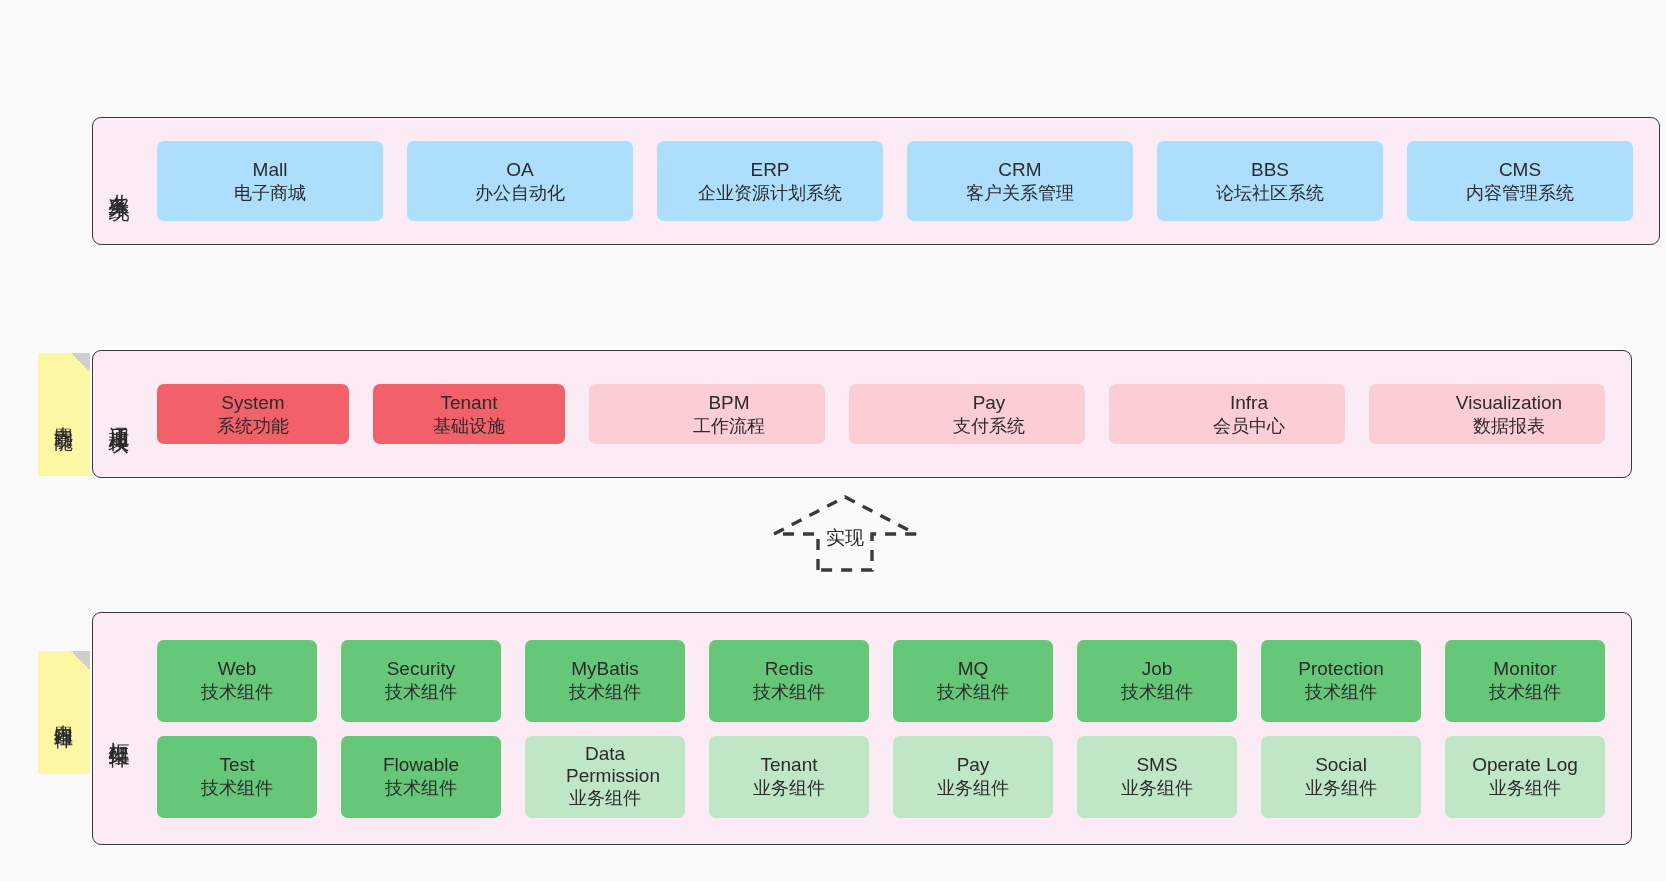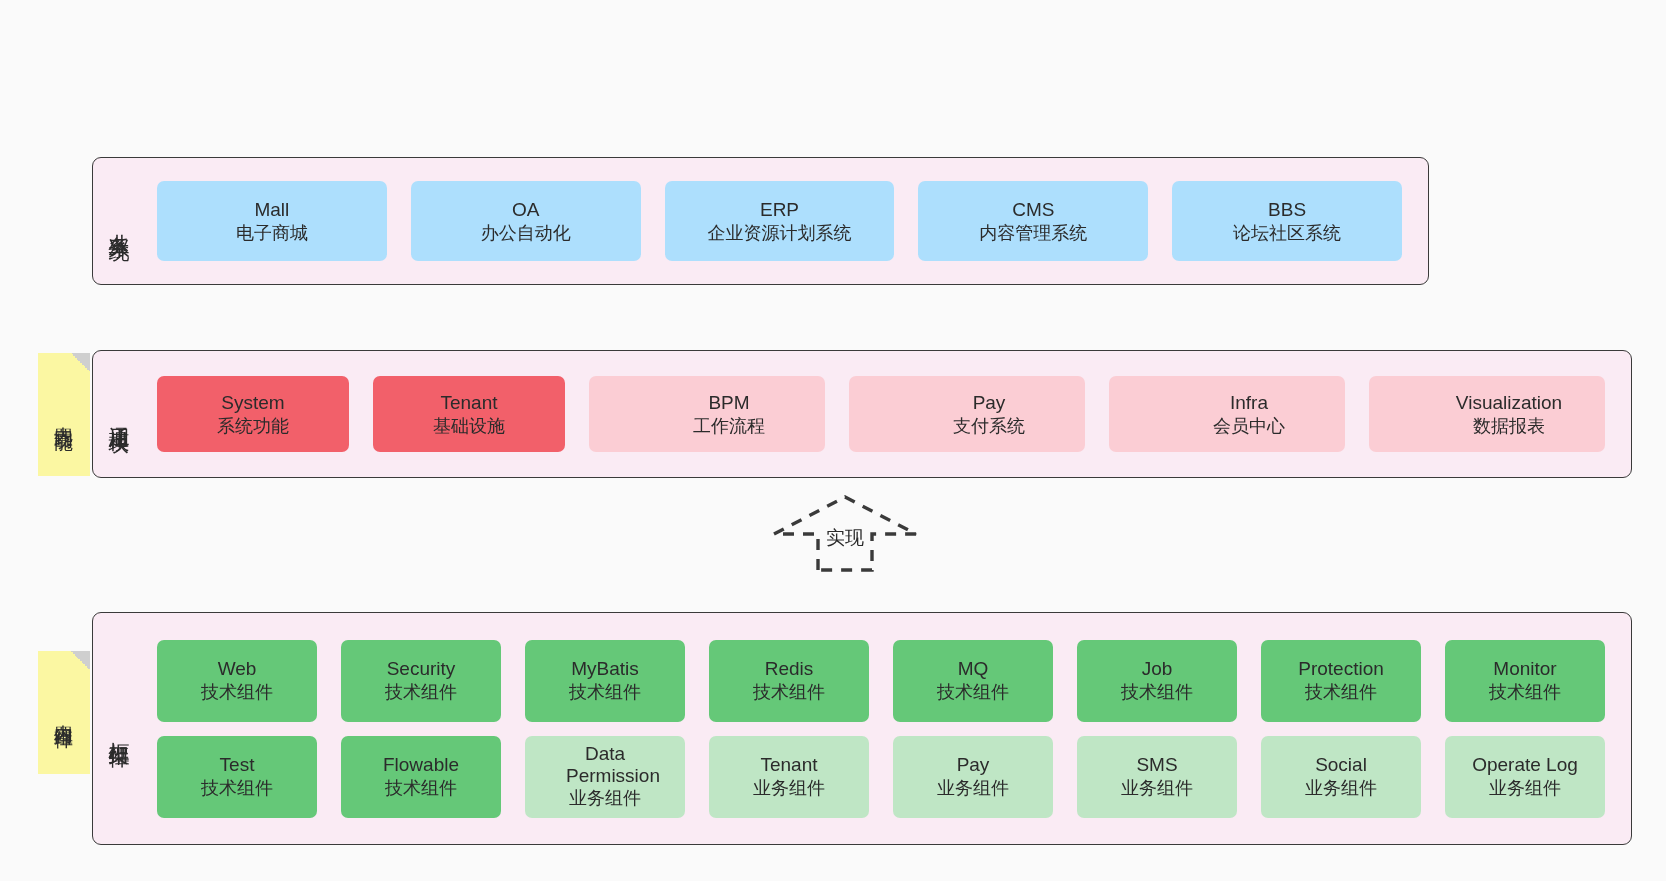--- a/index.html
+++ b/index.html
@@ -63,21 +63,21 @@
   .node .en { font-size: 19px; }
   .node .cn { font-size: 18px; }
   .biz .node {
     background: #addffd;
     height: 80px;
     flex: 1 1 0;
     margin: 0 12px;
   }
 
   .mod .node {
-    height: 76px;
+    height: 60px;
     flex: 1 1 0;
     margin: 0 12px;
   }
   .mod .node.core { background: #f2606a; }
   .mod .node.ext  { background: #fbcdd4; padding-left: 44px; }
 
   .fw-body {
     flex: 1;
     display: flex;
     flex-direction: column;
@@ -129,42 +129,46 @@
     background: transparent;
     white-space: nowrap;
     user-select: none;
   }
 </style>
 </head>
 <body>
 
 <div id="canvas">
 
-  <div class="layer biz" style="left:92px; top:117px; width:1337px; height:128px;margin-top:40px;">
+  <div class="layer biz" style="left:92px; top:117px; width:1568px; height:128px;">
     <div class="layer-title">业务系统</div>
     <div class="layer-body">
       <div class="node">
         <span class="en">Mall</span>
         <span class="cn">电子商城</span>
       </div>
       <div class="node">
         <span class="en">OA</span>
         <span class="cn">办公自动化</span>
       </div>
       <div class="node">
         <span class="en">ERP</span>
         <span class="cn">企业资源计划系统</span>
       </div>
       <div class="node">
+        <span class="en">CRM</span>
+        <span class="cn">客户关系管理</span>
+      </div>
+      <div class="node">
+        <span class="en">BBS</span>
+        <span class="cn">论坛社区系统</span>
+      </div>
+      <div class="node">
         <span class="en">CMS</span>
         <span class="cn">内容管理系统</span>
-      </div>
-      <div class="node">
-        <span class="en">BBS</span>
-        <span class="cn">论坛社区系统</span>
       </div>
     </div>
   </div>
 
 
   <div class="note" style="left:38px; top:353px; width:52px; height:123px;">
     <span class="fold"></span>
     <span class="note-text">内置功能</span>
   </div>
 

